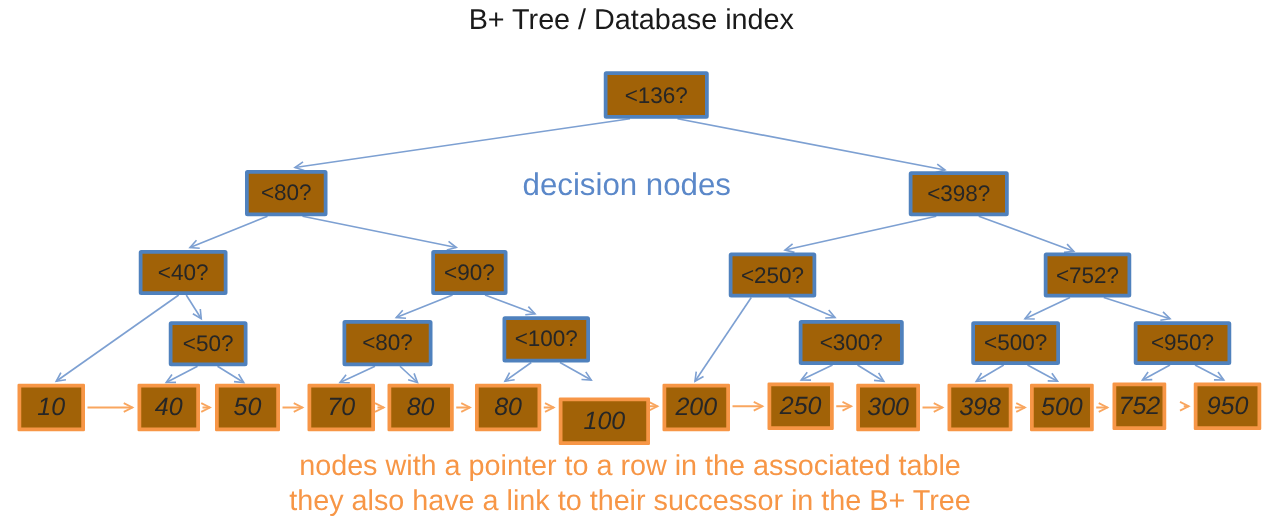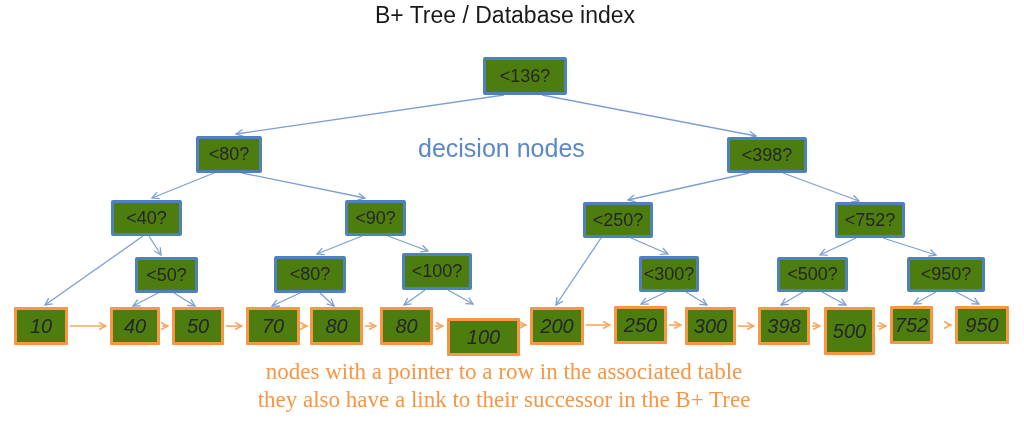--- a/index.html
+++ b/index.html
@@ -29,21 +29,21 @@
     text-decoration-thickness:2px;
     text-underline-offset:4px;
     white-space:nowrap;
   }
   .edges{position:absolute;left:0;top:0;width:1024px;height:424px;}
   .edges .be{stroke:var(--decision-edge);stroke-width:1.3;fill:none;}
   .edges .oe{stroke:var(--leaf-edge);stroke-width:1.6;fill:none;}
   .node{
     position:absolute;
     box-sizing:border-box;
-    background:#4d7c0f;
+    background:#a16207;
     display:flex;align-items:center;justify-content:center;
     color:var(--node-text);
     white-space:nowrap;
   }
   .decision{
     border:3px solid var(--decision-border);
     border-radius:2px;
     font-size:18px;
   }
   .leaf{
@@ -59,21 +59,20 @@
     color:var(--decision-label);
     white-space:nowrap;
   }
   .leaf-caption{
     position:absolute;
     left:0;top:358px;width:1008px;
     text-align:center;
     font-size:23px;
     line-height:28px;
     color:var(--caption-text);
-    font-family:Liberation Serif, serif;
   }
 </style>
 </head>
 <body>
 
 <div class="stage">
 
   <div class="title">B+ Tree / Database index</div>
 
   <svg class="edges" viewBox="0 0 1024 424" xmlns="http://www.w3.org/2000/svg" aria-hidden="true">
@@ -133,36 +132,36 @@
   <div class="node decision" style="left:483px;top:57px;width:84px;height:38px">&lt;136?</div>
   <div class="node decision" style="left:196px;top:136px;width:66px;height:37px">&lt;80?</div>
   <div class="node decision" style="left:727px;top:137px;width:80px;height:36px">&lt;398?</div>
   <div class="node decision" style="left:111px;top:200px;width:71px;height:36px">&lt;40?</div>
   <div class="node decision" style="left:345px;top:200px;width:61px;height:36px">&lt;90?</div>
   <div class="node decision" style="left:583px;top:202px;width:70px;height:36px">&lt;250?</div>
   <div class="node decision" style="left:835px;top:202px;width:70px;height:36px">&lt;752?</div>
   <div class="node decision" style="left:135px;top:257px;width:63px;height:36px">&lt;50?</div>
   <div class="node decision" style="left:274px;top:256px;width:72px;height:37px">&lt;80?</div>
   <div class="node decision" style="left:402px;top:253px;width:70px;height:37px">&lt;100?</div>
-  <div class="node decision" style="left:639px;top:256px;width:60px;height:36px">&lt;300?</div>
+  <div class="node decision" style="left:639px;top:256px;width:84px;height:36px">&lt;300?</div>
   <div class="node decision" style="left:777px;top:257px;width:71px;height:35px">&lt;500?</div>
   <div class="node decision" style="left:907px;top:257px;width:78px;height:35px">&lt;950?</div>
 
   <div class="node leaf" style="left:14px;top:307px;width:54px;height:38px">10</div>
   <div class="node leaf" style="left:110px;top:307px;width:50px;height:38px">40</div>
   <div class="node leaf" style="left:172px;top:307px;width:52px;height:38px">50</div>
   <div class="node leaf" style="left:246px;top:307px;width:54px;height:38px">70</div>
   <div class="node leaf" style="left:310px;top:307px;width:53px;height:38px">80</div>
   <div class="node leaf" style="left:380px;top:307px;width:53px;height:38px">80</div>
   <div class="node leaf" style="left:447px;top:318px;width:73px;height:38px">100</div>
   <div class="node leaf" style="left:530px;top:307px;width:54px;height:38px">200</div>
   <div class="node leaf" style="left:614px;top:306px;width:53px;height:38px">250</div>
   <div class="node leaf" style="left:685px;top:307px;width:51px;height:38px">300</div>
   <div class="node leaf" style="left:758px;top:307px;width:52px;height:38px">398</div>
-  <div class="node leaf" style="left:824px;top:307px;width:51px;height:48px">500</div>
+  <div class="node leaf" style="left:824px;top:307px;width:51px;height:38px">500</div>
   <div class="node leaf" style="left:890px;top:306px;width:43px;height:38px">752</div>
   <div class="node leaf" style="left:955px;top:306px;width:54px;height:38px">950</div>
 
   <div class="decision-label">decision nodes</div>
   <div class="leaf-caption">
     <div>nodes with a pointer to a row in the associated table</div>
     <div>they also have a link to their successor in the B+ Tree</div>
   </div>
 
 </div>

